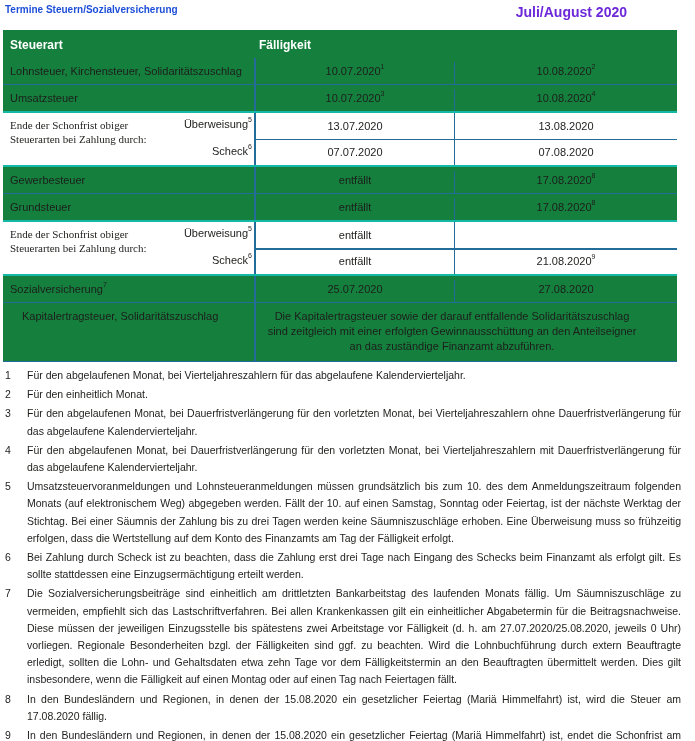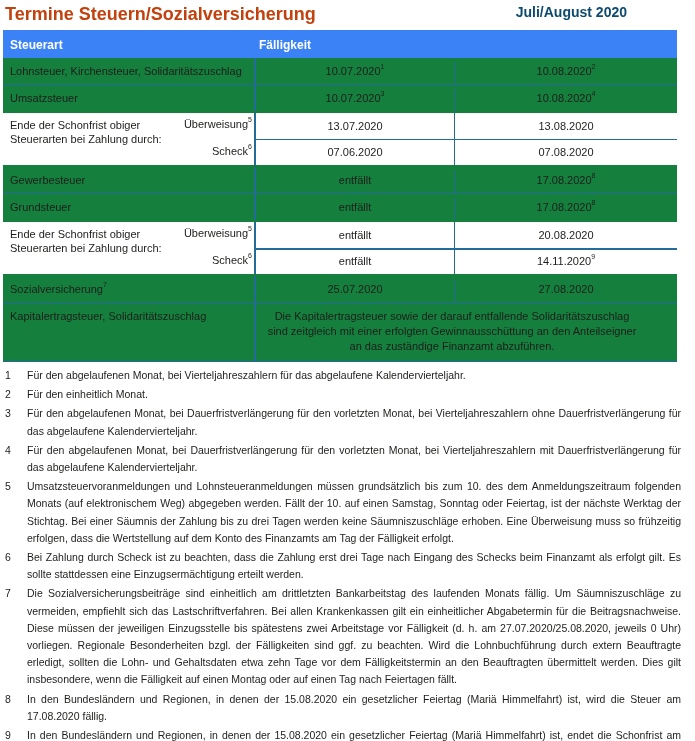--- a/index.html
+++ b/index.html
@@ -1,53 +1,53 @@
 <!DOCTYPE html>
 <html><head>
 <meta charset="utf-8">
 <style>
   html, body { margin: 0; padding: 0; background: #ffffff; }
   body { width: 695px; height: 741px; position: relative; overflow: hidden;
          font-family: "Liberation Sans", "DejaVu Sans", sans-serif; color: #1d1d1b; }
   .title-bar { position: absolute; left: 5px; top: 4px; width: 670px; height: 20px; }
-  .title { position: absolute; left: 0; top: 0; font-size: 18px; font-weight: bold; color: #c2410c; }
-  .period { position: absolute; right: 48px; top: 0; font-size: 14px; font-weight: bold; color: #0c4a6e; }
+  .title { position: absolute; left: 0; top: 0; font-size: 10px; font-weight: bold; color: #1d4ed8; }
+  .period { position: absolute; right: 48px; top: 0; font-size: 14px; font-weight: bold; color: #6d28d9; }
 
   .tbl { position: absolute; left: 3px; top: 30px; width: 674px; }
-  .hdr { height: 28px; background: #3b82f6; color: #fff; font-weight: bold; font-size: 12px; position: relative; }
+  .hdr { height: 28px; background: #15803d; color: #fff; font-weight: bold; font-size: 12px; position: relative; }
   .hdr .c1 { position: absolute; left: 7px; top: 8px; }
   .hdr .c2 { position: absolute; left: 256px; top: 8px; text-align: center; }
 
-  .row { position: relative; font-size: 11px; border-bottom: 2px solid #15803d; }
+  .row { position: relative; font-size: 11px; border-bottom: 2px solid #14b8a6; }
   .row.shade { background: #15803d; }
   .row.plain { background: #ffffff; }
   .row.thin { border-bottom: 1px solid #236b98; }
   .row .lbl { position: absolute; left: 7px; }
   .row .v1, .row .v2 { position: absolute; text-align: center; }
   .row .v1 { left: 253px; width: 198px; }
   .row .v2 { left: 452px; width: 222px; }
   .vline { position: absolute; left: 251px; width: 2px; background: #236b98; top: 0; bottom: 0; }
   .vline2 { position: absolute; left: 451px; width: 1px; background: #236b98; }
   sup { font-size: 7px; vertical-align: top; position: relative; top: -2px; }
 
   .r-std { height: 26px; }
   .r-std .lbl, .r-std .v1, .r-std .v2 { top: 7px; }
 
   .r-grp { height: 52px; }
-  .r-grp .lbl { top: 5px; line-height: 14px; width: 160px; }
+  .r-grp .lbl { top: 5px; line-height: 14px; width: 160px; font-family: Liberation Serif, serif; }
   .r-grp .sub1 { position: absolute; right: 425px; top: 5px; }
   .r-grp .sub2 { position: absolute; right: 425px; top: 32px; }
   .r-grp .v1a, .r-grp .v2a { position: absolute; top: 7px; text-align: center; }
   .r-grp .v1b, .r-grp .v2b { position: absolute; top: 33px; text-align: center; }
   .r-grp .v1a, .r-grp .v1b { left: 253px; width: 198px; }
   .r-grp .v2a, .r-grp .v2b { left: 452px; width: 222px; }
   .r-grp .midline { position: absolute; left: 253px; right: 0; top: 26px; height: 1px; background: #236b98; }
 
   .r-kap { height: 58px; }
-  .r-kap .lbl { top: 7px; }
+  .r-kap .lbl { top: 7px; margin-left: 12px; }
   .r-kap .note { position: absolute; left: 263px; width: 372px; top: 6px; text-align: center; line-height: 15px; }
 
   .foot { position: absolute; left: 5px; top: 367px; width: 676px; font-size: 10.5px; line-height: 17.2px; }
   .fn { position: relative; padding-left: 22px; margin-bottom: 2px; text-align: justify; }
   .fn .num { position: absolute; left: 0; top: 0; }
 </style>
 </head>
 <body>
 
 <div class="title-bar">
@@ -79,21 +79,21 @@
 
   <div class="row plain r-grp">
     <span class="lbl">Ende der Schonfrist obiger Steuerarten bei Zahlung durch:</span>
     <span class="sub1"><span>Überweisung</span><sup>5</sup></span>
     <span class="sub2"><span>Scheck</span><sup>6</sup></span>
     <div class="vline"></div>
     <div class="midline"></div>
     <div class="vline2" style="top:0;bottom:0"></div>
     <span class="v1a">13.07.2020</span>
     <span class="v2a">13.08.2020</span>
-    <span class="v1b">07.06.2020</span>
+    <span class="v1b">07.07.2020</span>
     <span class="v2b">07.08.2020</span>
   </div>
 
   <div class="row shade r-std thin">
     <span class="lbl">Gewerbesteuer</span>
     <div class="vline"></div>
     <span class="v1">entfällt</span>
     <div class="vline2" style="top:4px;bottom:0"></div>
     <span class="v2"><span>17.08.2020</span><sup>8</sup></span>
   </div>
@@ -107,23 +107,22 @@
   </div>
 
   <div class="row plain r-grp">
     <span class="lbl">Ende der Schonfrist obiger Steuerarten bei Zahlung durch:</span>
     <span class="sub1"><span>Überweisung</span><sup>5</sup></span>
     <span class="sub2"><span>Scheck</span><sup>6</sup></span>
     <div class="vline"></div>
     <div class="midline" style="height:2px"></div>
     <div class="vline2" style="top:0;bottom:0"></div>
     <span class="v1a">entfällt</span>
-    <span class="v2a">20.08.2020</span>
     <span class="v1b">entfällt</span>
-    <span class="v2b"><span>14.11.2020</span><sup>9</sup></span>
+    <span class="v2b"><span>21.08.2020</span><sup>9</sup></span>
   </div>
 
   <div class="row shade r-std thin">
     <span class="lbl"><span>Sozialversicherung</span><sup>7</sup></span>
     <div class="vline"></div>
     <span class="v1">25.07.2020</span>
     <div class="vline2" style="top:4px;bottom:0"></div>
     <span class="v2">27.08.2020</span>
   </div>
 

